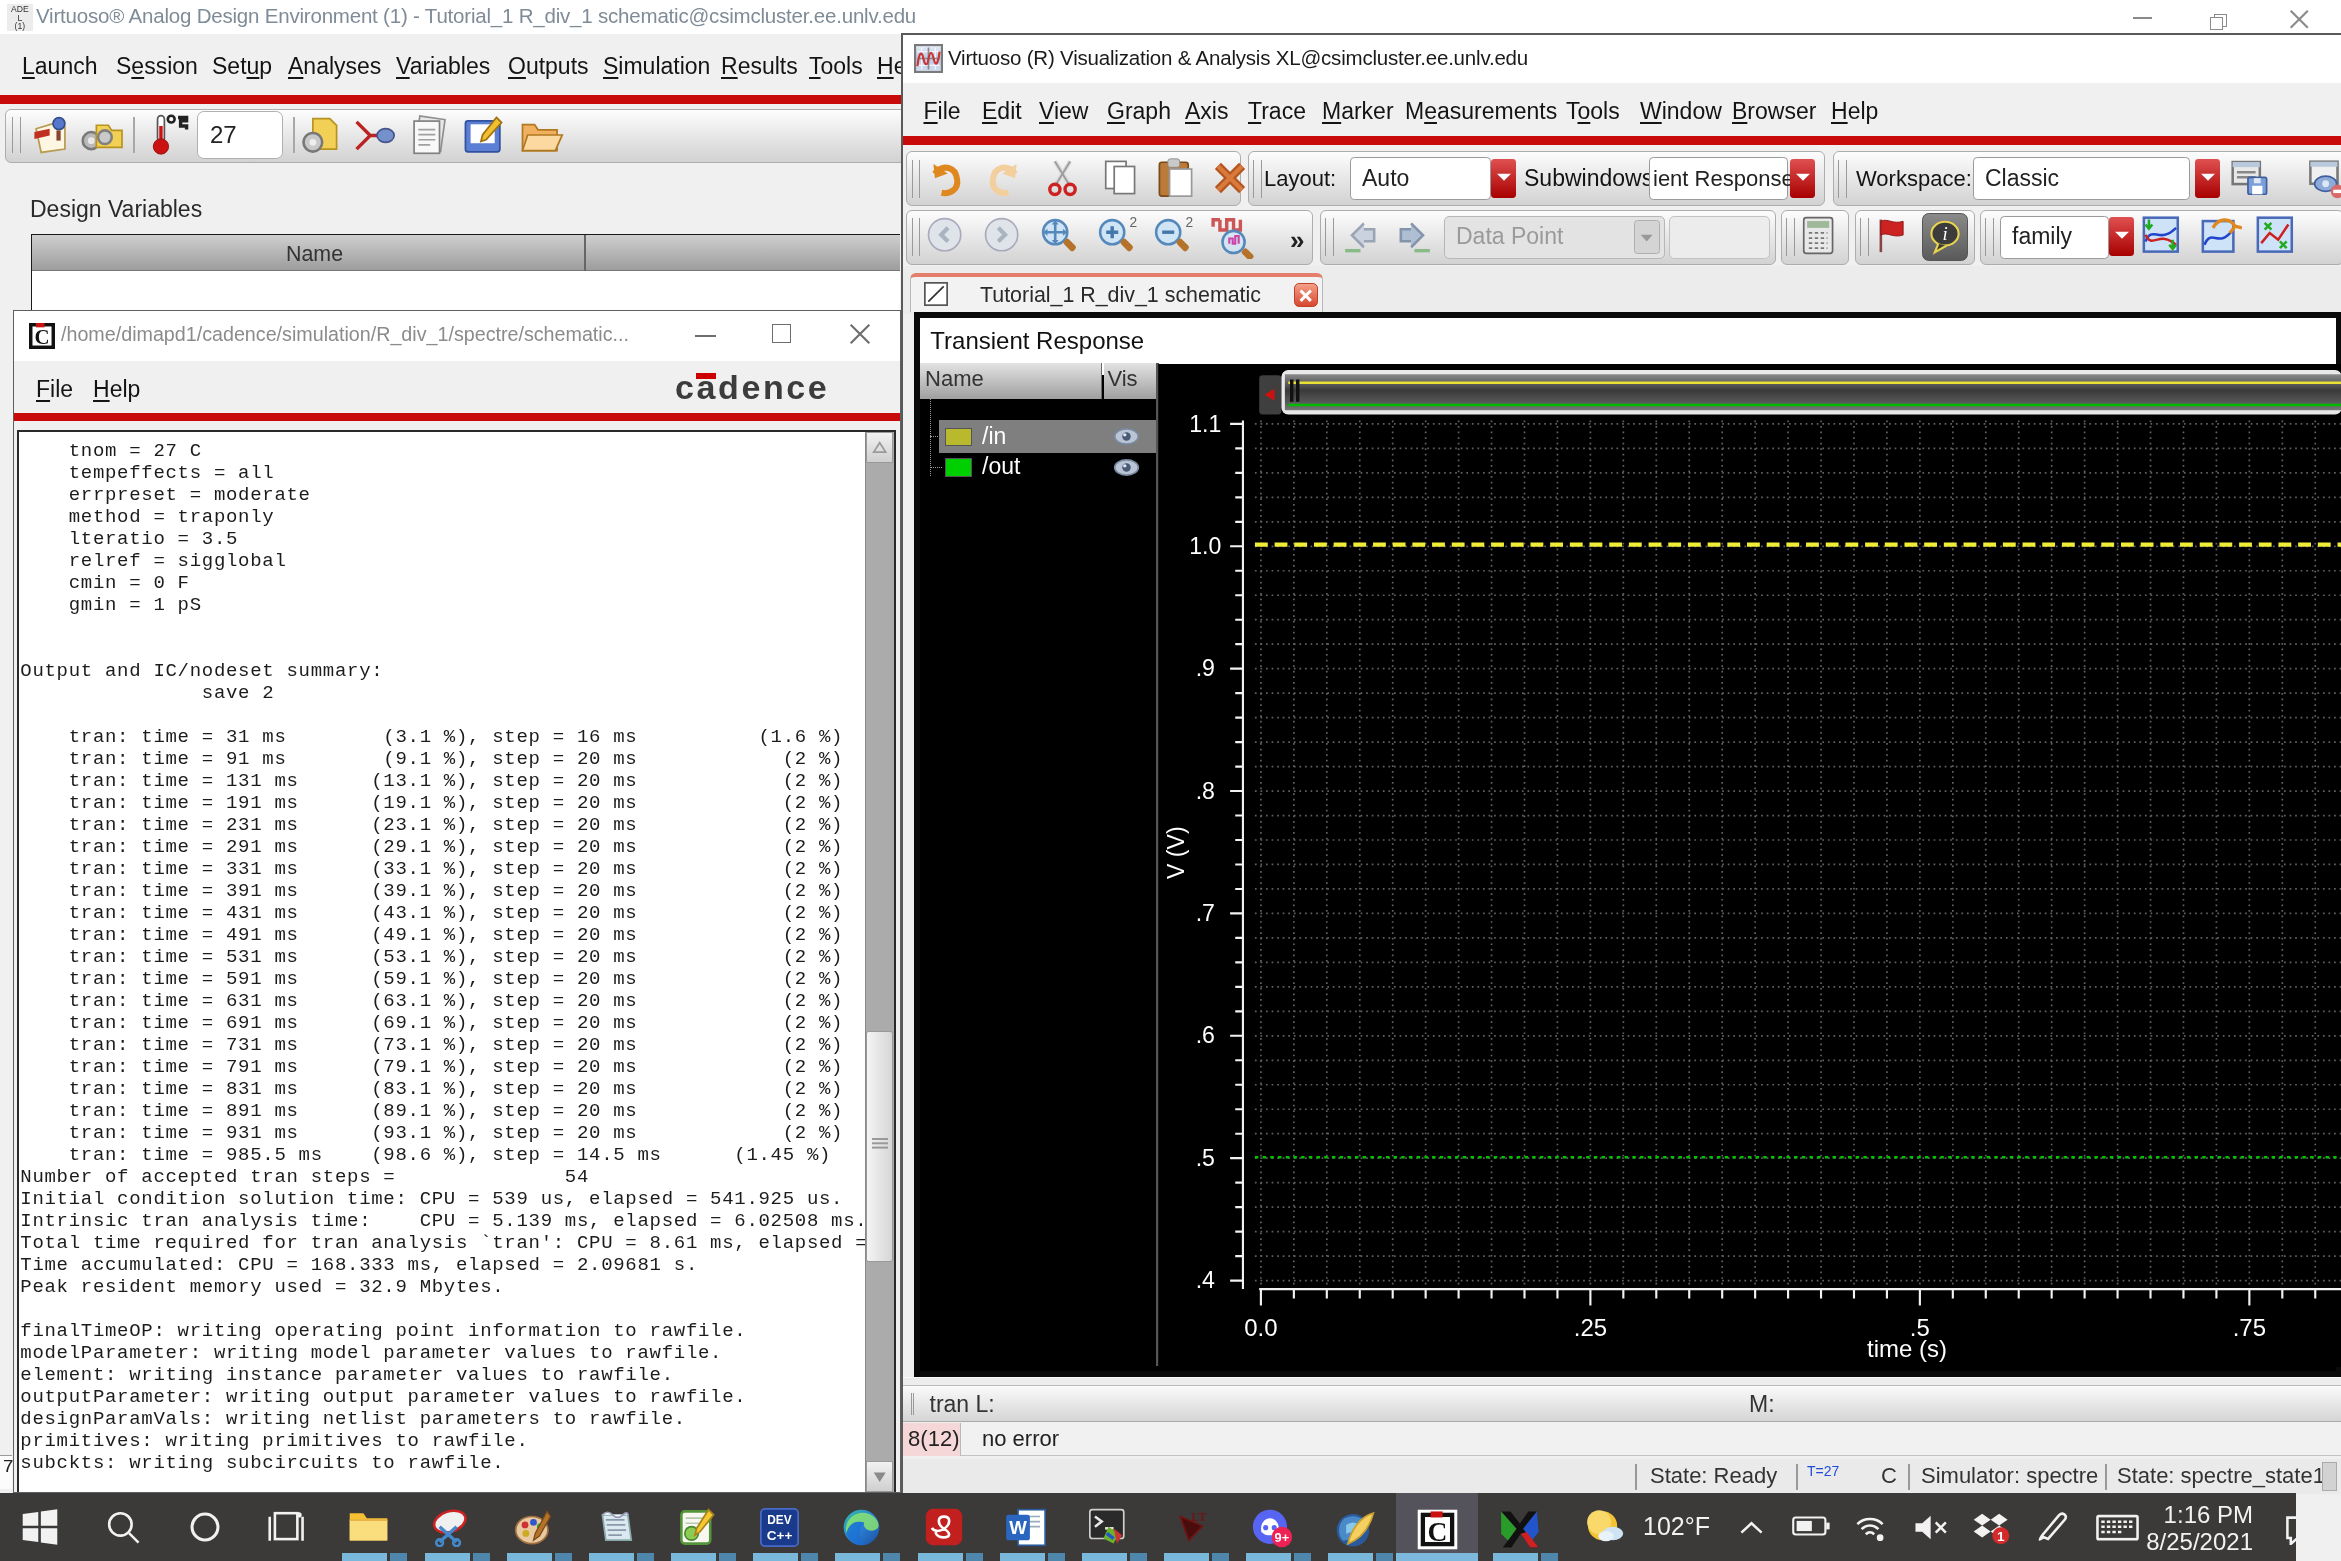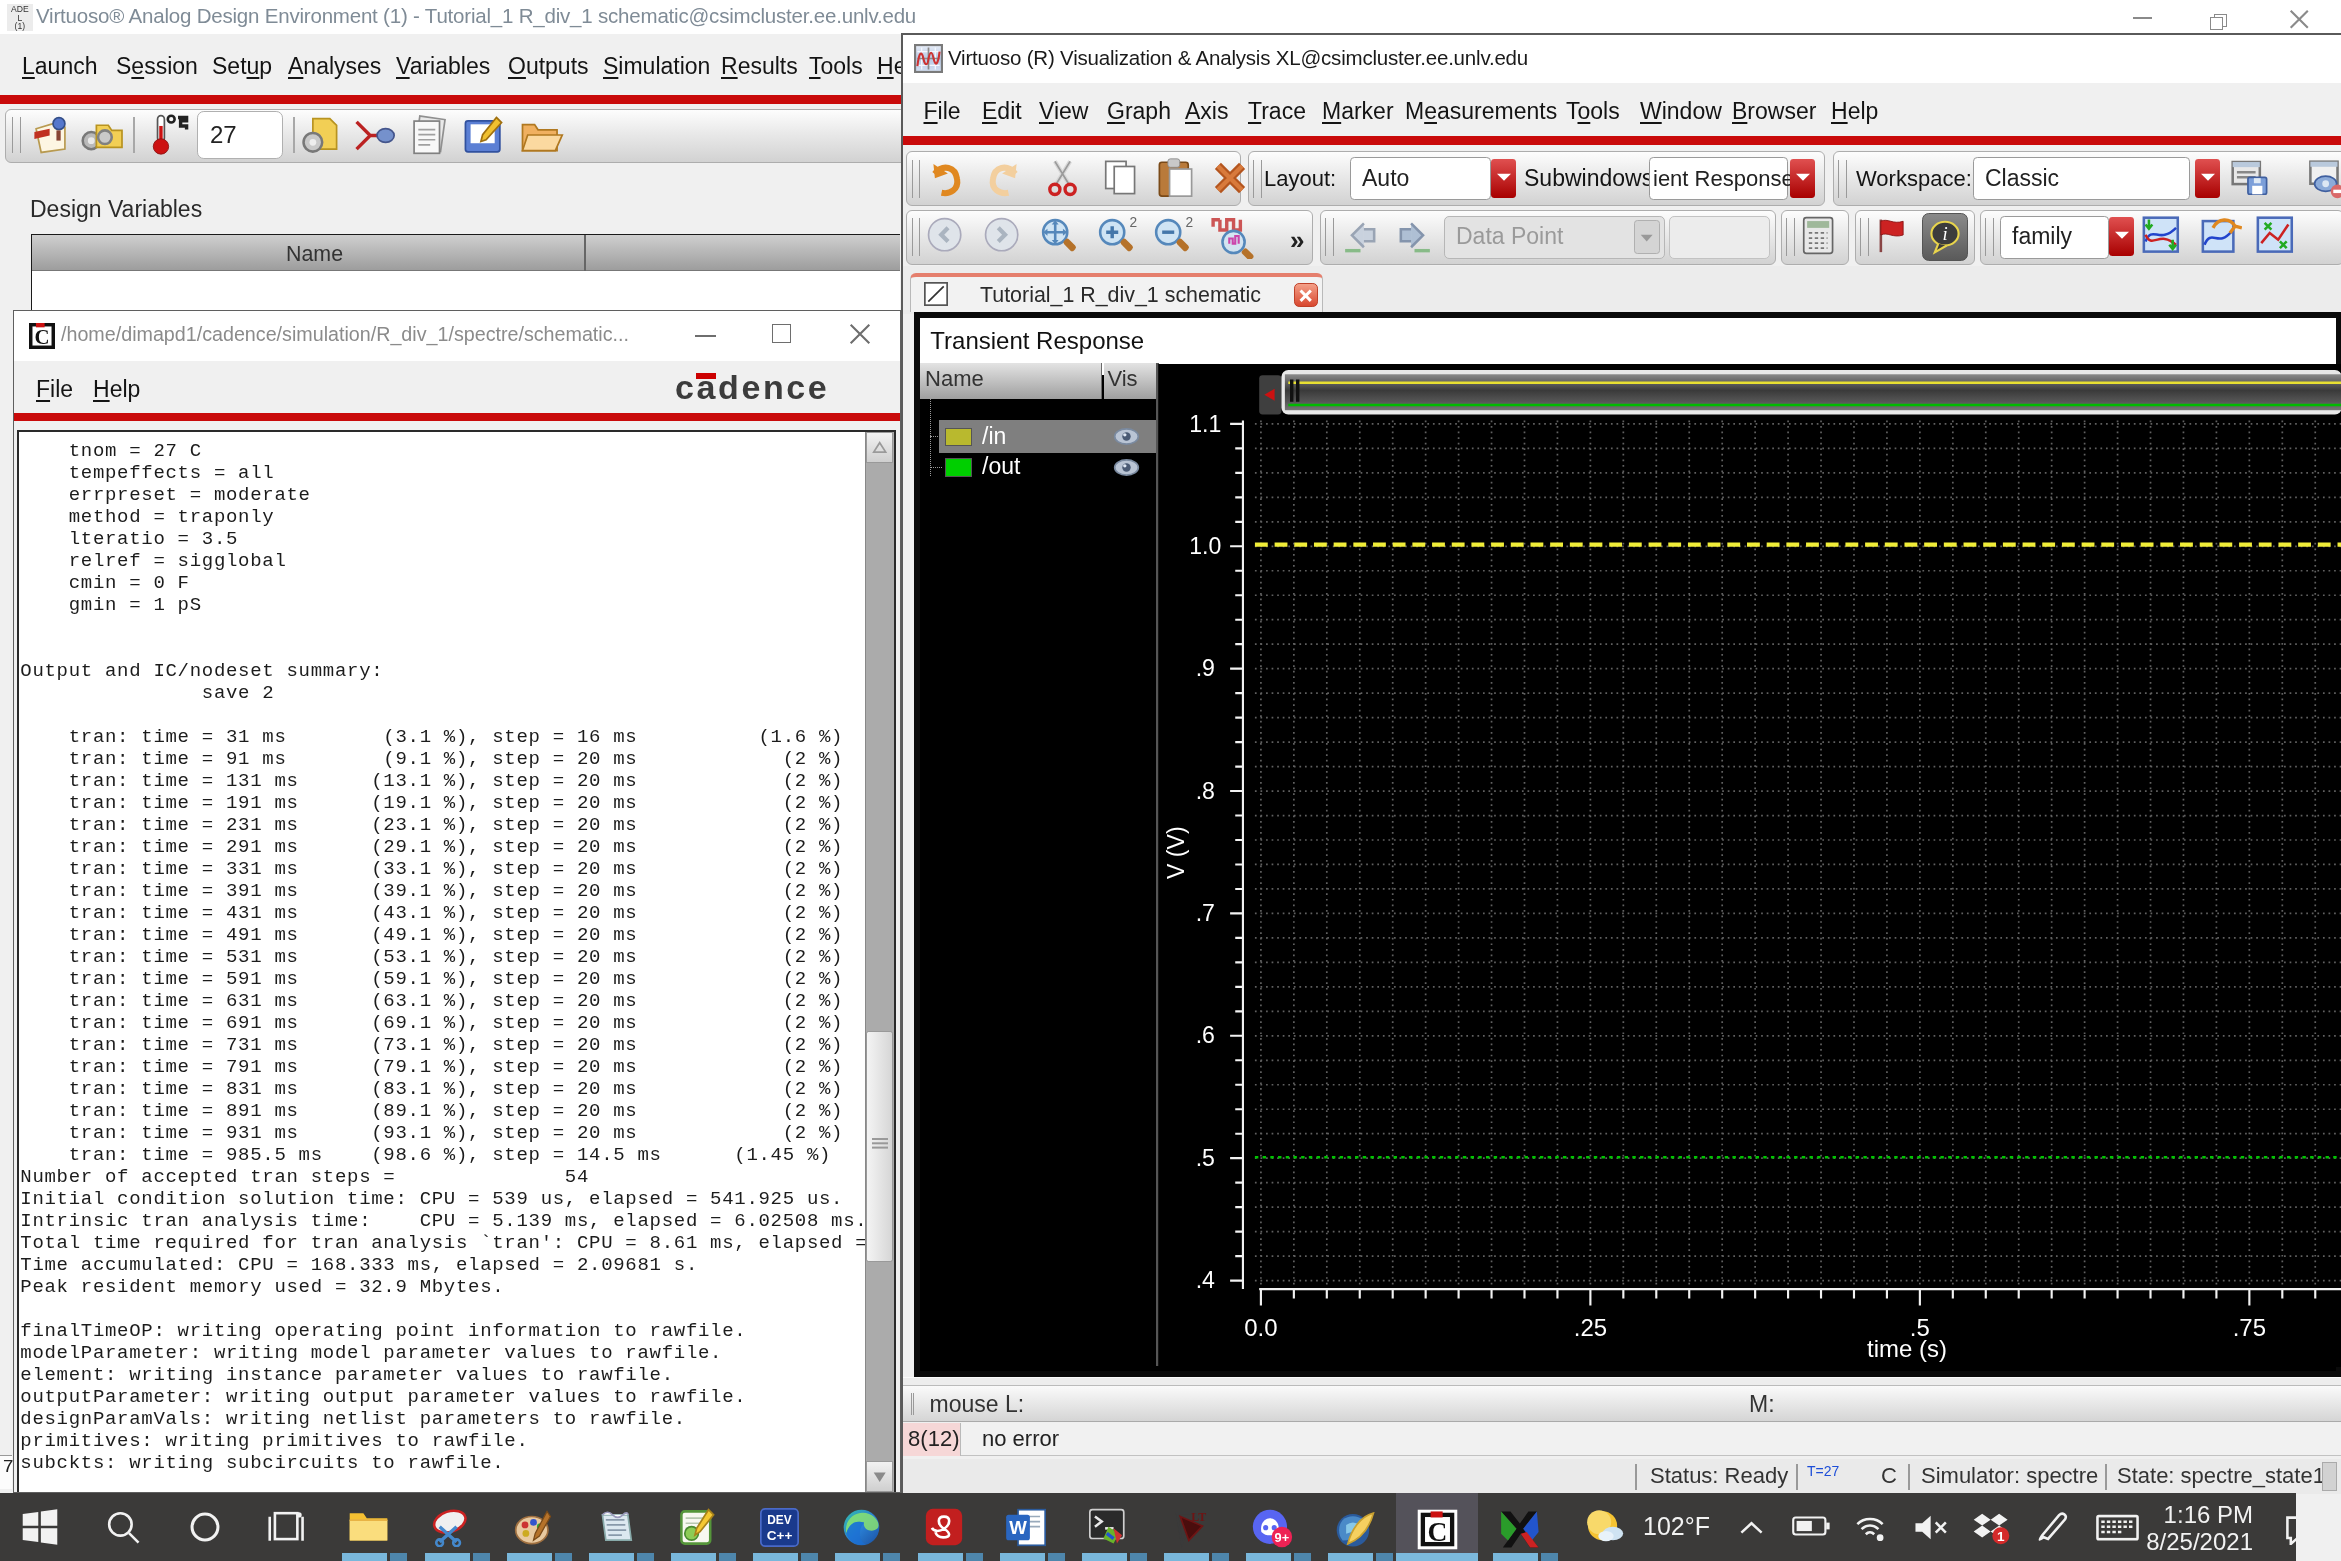--- a/index.html
+++ b/index.html
@@ -433,33 +433,33 @@
           <stop offset="1" stop-color="#777"></stop>
         </linearGradient>
       </defs>
       <path d="M152 22 H1383" stroke="#e8e032" stroke-width="3"></path>
       <path d="M152 48 H1383" stroke="#00bb00" stroke-width="3"></path>
       <path d="M156 18 V44 M163 18 V44" stroke="#111" stroke-width="4"></path>
     </svg>
 <div class="abs" style="left:0;top:1342px;width:1439px;height:7.7px;background:#ededed;border-top:1.7px solid #fbfbfb;"></div>
 <div class="abs" style="left:0;top:1350px;width:1439px;height:37px;background:linear-gradient(#fafafa,#d5d5d5);border-top:0.9px solid #bbb;border-bottom:0.9px solid #aaa;">
 <div class="abs grip2" style="left:7.7px;top:6.8px;height:22px;border-right:1.7px solid #9a9a9a;"></div>
-<div class="abs" style="left:26.5px;top:5.1px;font-size:23px;color:#333;">mouse L:</div>
+<div class="abs" style="left:26.5px;top:5.1px;font-size:23px;color:#333;">tran L:</div>
 <div class="abs" style="left:846px;top:5.1px;font-size:23px;color:#333;">M:</div>
     </div>
 <div class="abs" style="left:0;top:1388px;width:1439px;height:33px;background:#f1f1f1;border-bottom:1.7px solid #c2c2c2;">
 <div class="abs" style="left:0;top:0;width:58px;height:33px;background:#f6d7d7;border-right:1.7px solid #b9b9b9;font-size:22px;color:#222;padding:3.4px 0 0 5.1px;">8(12)</div>
 <div class="abs" style="left:79px;top:3.4px;font-size:22px;color:#222;">no error</div>
     </div>
 <div class="abs" style="left:0;top:1424px;width:1439px;height:36px;background:#eaeaea;">
 <div class="abs" style="left:732px;top:5.1px;width:1.7px;height:26px;background:#999;"></div>
 <div class="abs" style="left:893px;top:5.1px;width:1.7px;height:26px;background:#999;"></div>
 <div class="abs" style="left:1005px;top:5.1px;width:1.7px;height:26px;background:#999;"></div>
 <div class="abs" style="left:1202px;top:5.1px;width:1.7px;height:26px;background:#999;"></div>
-<div class="abs" style="left:747px;top:4.3px;font-size:22px;color:#333;">Status: Ready</div>
+<div class="abs" style="left:747px;top:4.3px;font-size:22px;color:#333;">State: Ready</div>
 <div class="abs" style="left:904px;top:4.3px;font-size:14px;color:#1d4ed8;">T=27</div>
 <div class="abs" style="left:978px;top:4.3px;font-size:22px;color:#333;">C</div>
 <div class="abs" style="left:1018px;top:4.3px;font-size:22px;color:#333;">Simulator: spectre</div>
 <div class="abs" style="left:1214px;top:4.3px;font-size:22px;color:#333;">State: spectre_state1</div>
 <div class="abs" style="left:1419px;top:3.4px;width:15.4px;height:29px;background:#d2d2d2;border:0.9px solid #aaa;"></div>
 </div>
 </div>
 <div class="abs" style="left:0;top:1493px;width:2296px;height:68px;background:#3b3a39;overflow:hidden;">
 <div class="abs" style="left:1396px;top:0;width:82px;height:68px;background:#54525a;"></div>
 <div class="abs" style="left:21.4px;top:15.4px;width:38px;"><svg x="0" y="0" width="38" height="38" viewBox="0 0 44 44">

